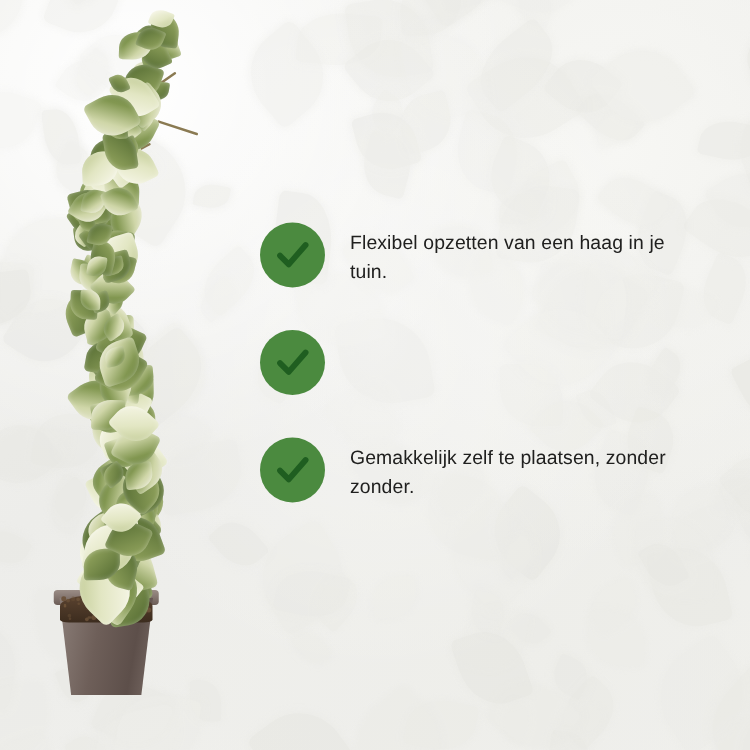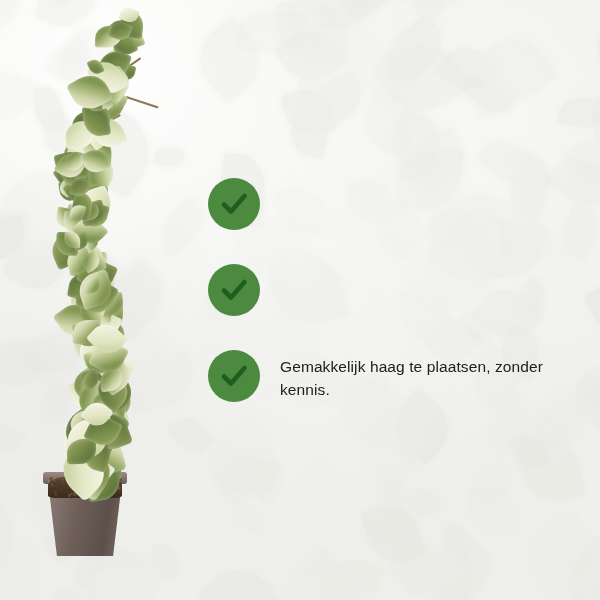--- a/index.html
+++ b/index.html
@@ -560,33 +560,34 @@
   </div>
 
   <div id="bullets">
 
     <div class="bullet">
       <div class="check-circle">
         <svg width="30" height="30" viewBox="0 0 30 30" aria-hidden="true">
           <path d="M5 15.5 L12 22.5 L25.5 7" fill="none" stroke="#1f5e20" stroke-width="4.6" stroke-linecap="round" stroke-linejoin="round"></path>
         </svg>
       </div>
+      <div class="bullet-text">Flexibel opzetten van een haag in je tuin.</div>
     </div>
 
     <div class="bullet">
       <div class="check-circle">
         <svg width="30" height="30" viewBox="0 0 30 30" aria-hidden="true">
           <path d="M5 15.5 L12 22.5 L25.5 7" fill="none" stroke="#1f5e20" stroke-width="4.6" stroke-linecap="round" stroke-linejoin="round"></path>
         </svg>
       </div>
     </div>
 
     <div class="bullet">
       <div class="check-circle">
         <svg width="30" height="30" viewBox="0 0 30 30" aria-hidden="true">
           <path d="M5 15.5 L12 22.5 L25.5 7" fill="none" stroke="#1f5e20" stroke-width="4.6" stroke-linecap="round" stroke-linejoin="round"></path>
         </svg>
       </div>
-      <div class="bullet-text">Gemakkelijk haag te plaatsen, zonder kennis.</div>
+      <div class="bullet-text">Gemakkelijk zelf te plaatsen, zonder zonder.</div>
     </div>
 
   </div>
 </div>
 
 </body></html>

